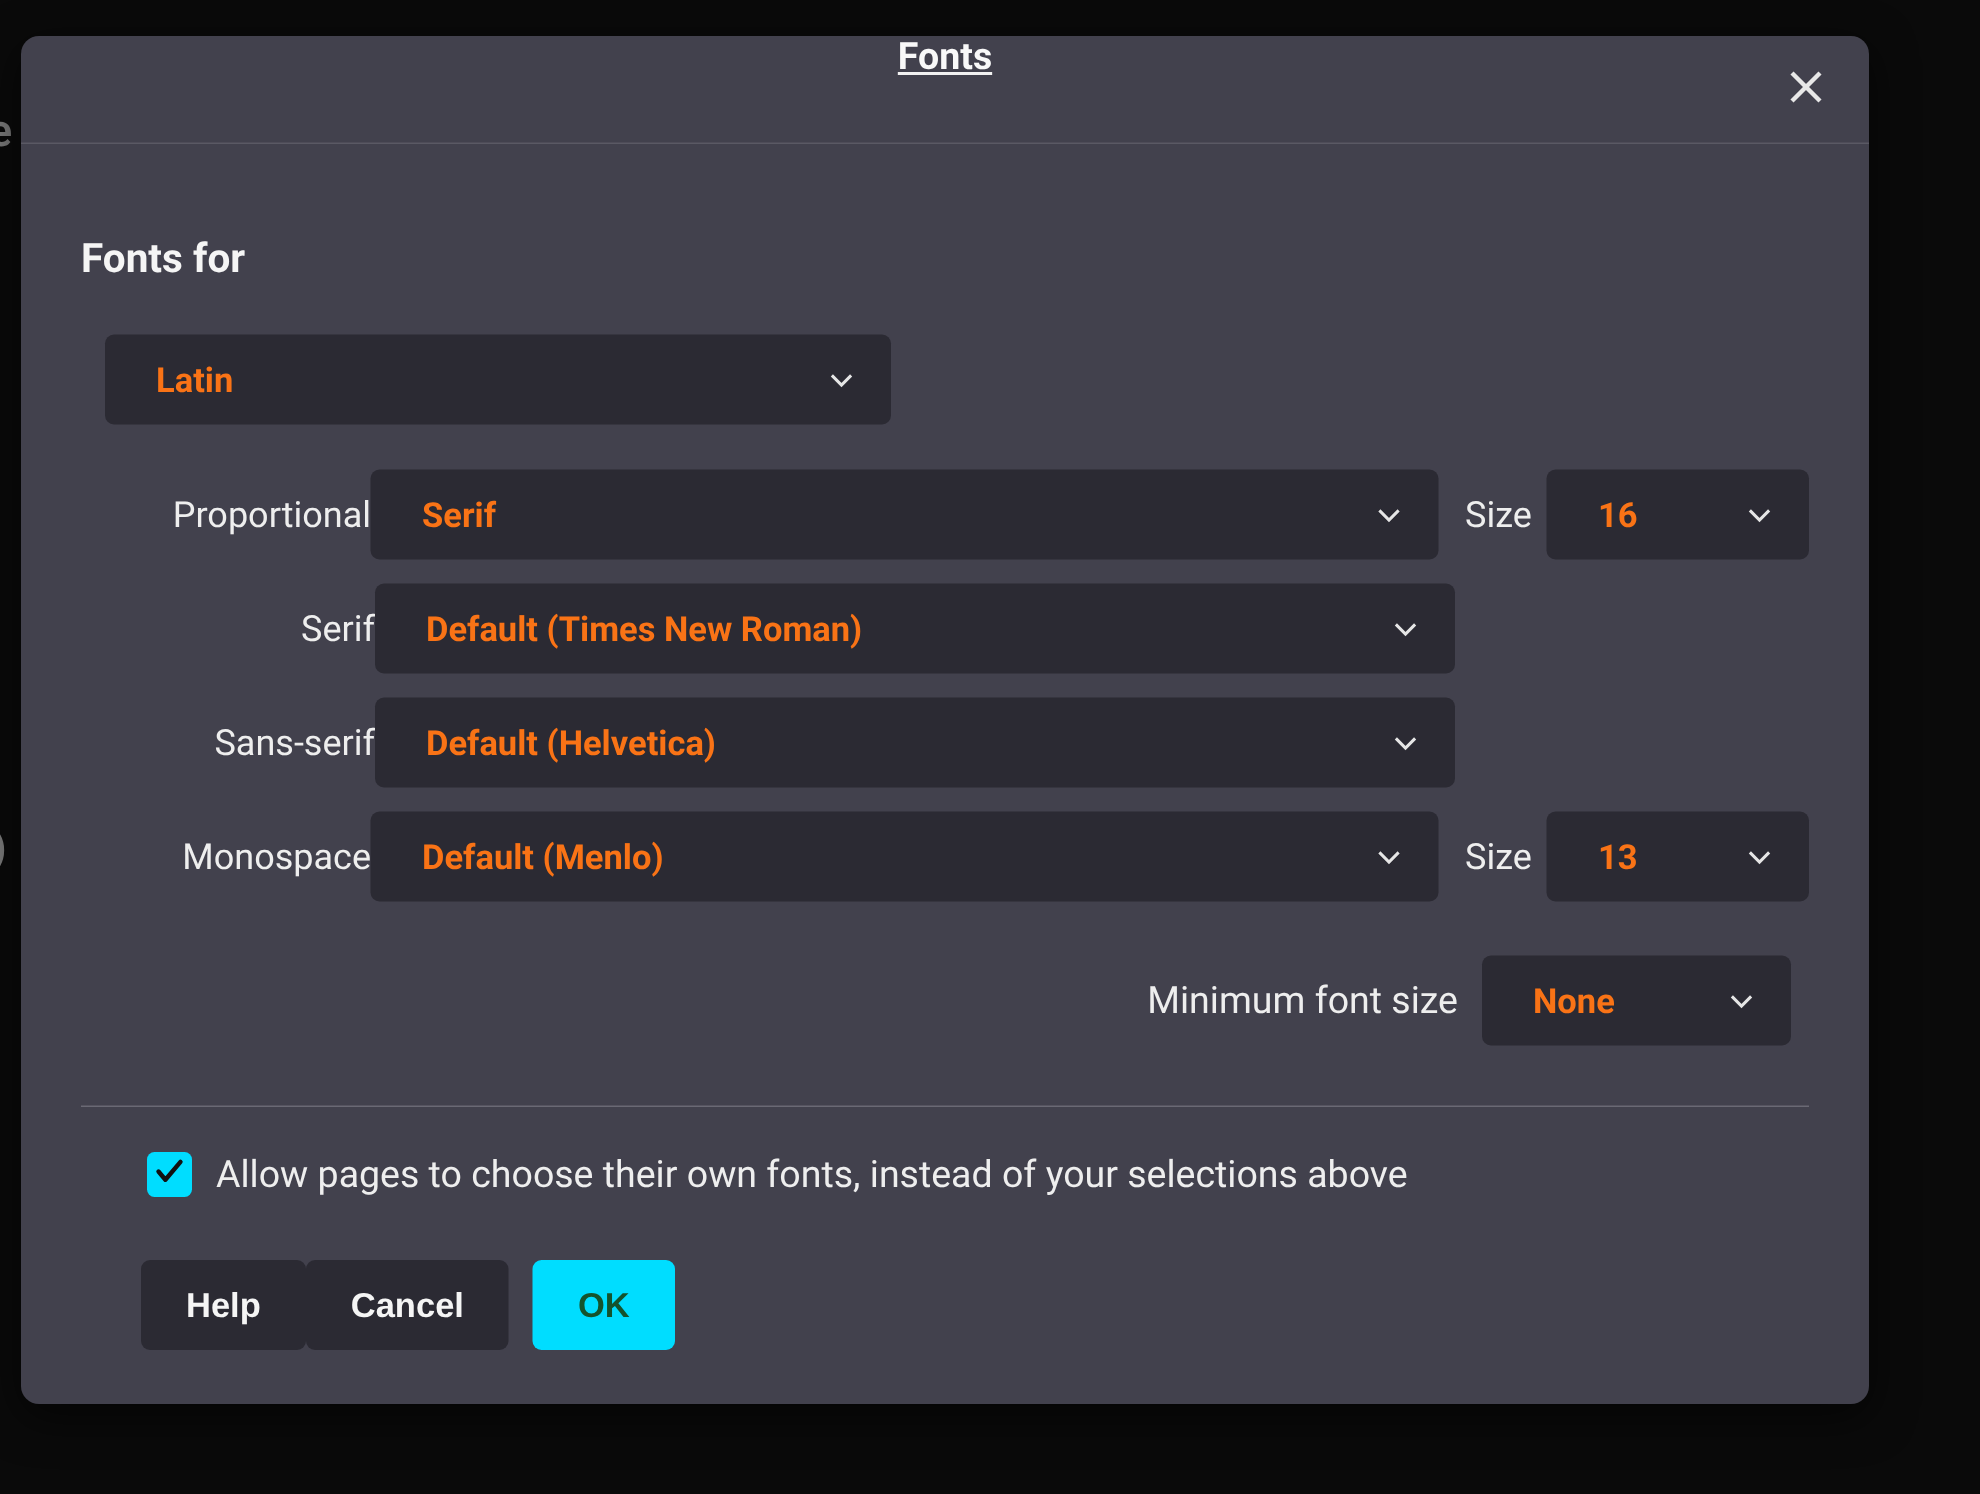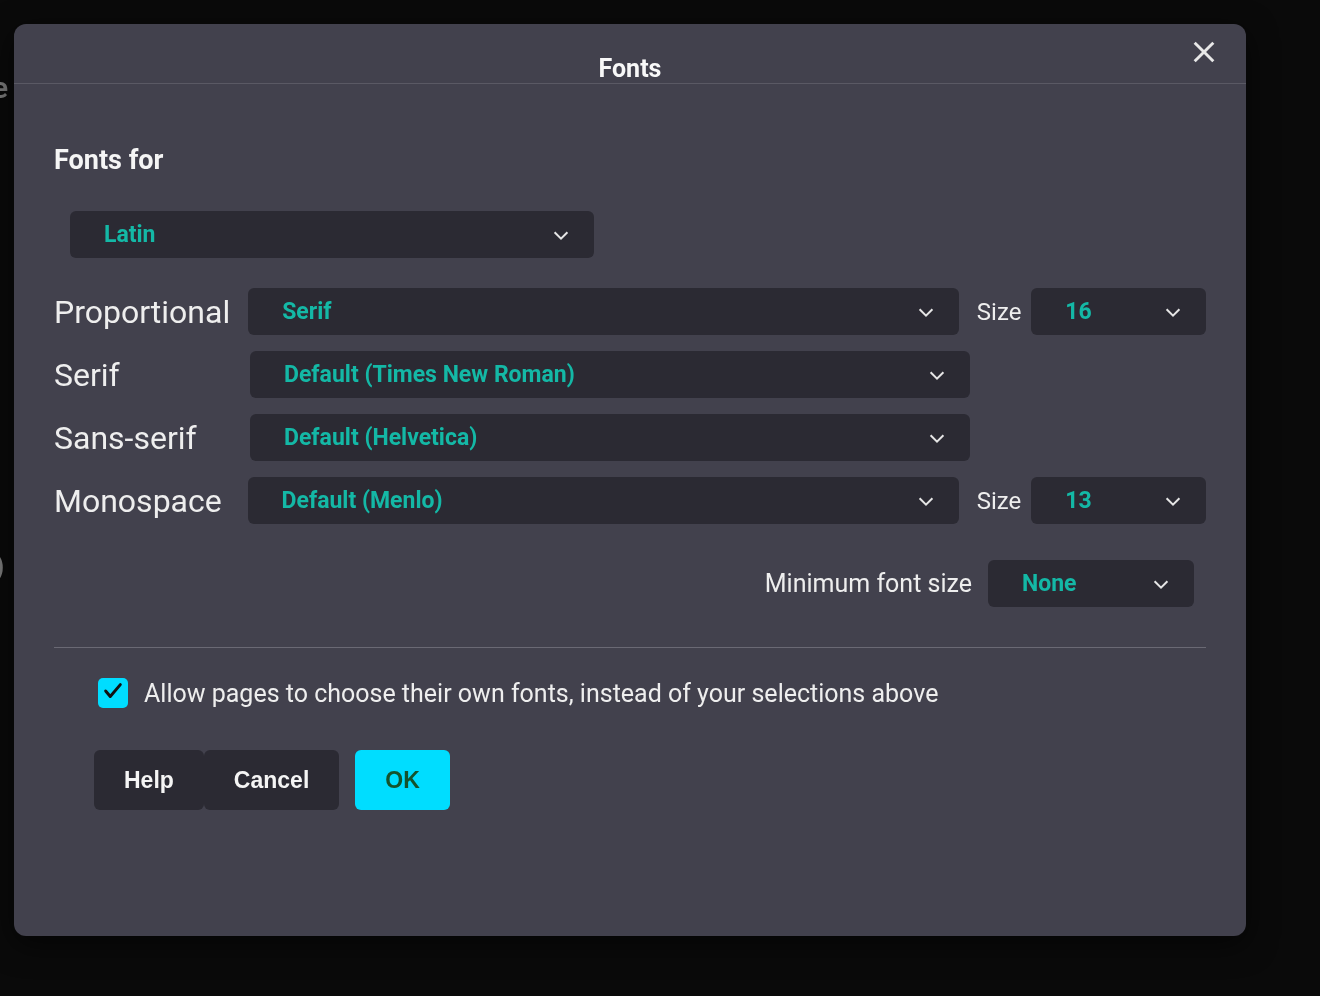--- a/index.html
+++ b/index.html
@@ -35,25 +35,26 @@
       width: 1232px;
       height: 912px;
       background: #42414d;
       border-radius: 12px;
       box-shadow: 0 8px 30px rgba(0,0,0,0.6);
       display: flex;
       flex-direction: column;
     }
     .dialog-header {
       position: relative;
-      height: 60px;
+      height: 83px;
       border-bottom: 1px solid #5a5964;
       display: flex;
-      align-items: flex-end;
+      align-items: flex-start;
       justify-content: center;
+      text-decoration: underline;
     }
     .dialog-title {
       font-size: 25px;
       font-weight: 700;
       color: #f8f8f8;
     }
     .close-btn {
       position: absolute;
       right: 22px;
       top: 50%;
@@ -79,24 +80,24 @@
       font-size: 27px;
       font-weight: 700;
       margin-bottom: 35px;
       color: #f5f5f5;
     }
 
     .select {
       background: #2b2a33;
       border: none;
       border-radius: 6px;
-      color: #14b8a6;
+      color: #f97316;
       font-size: 23px;
       font-weight: 700;
-      height: 47px;
+      height: 60px;
       padding: 0 50px 0 34px;
       position: relative;
       display: flex;
       align-items: center;
       cursor: pointer;
     }
     .select .chevron {
       position: absolute;
       right: 22px;
       top: 50%;
@@ -114,24 +115,23 @@
       margin-bottom: 30px;
     }
 
     .row {
       display: flex;
       align-items: center;
       margin-bottom: 16px;
     }
     .row-label {
       width: 196px;
-      text-align: left;
-      font-size: 32px;
+      text-align: right;
+      font-size: 24px;
       color: #eeeeee;
-      padding-right: 18px;
     }
     .font-select {
       width: 720px;
     }
     .size-label {
       font-size: 24px;
       color: #eeeeee;
       margin-left: 18px;
       margin-right: 10px;
     }

